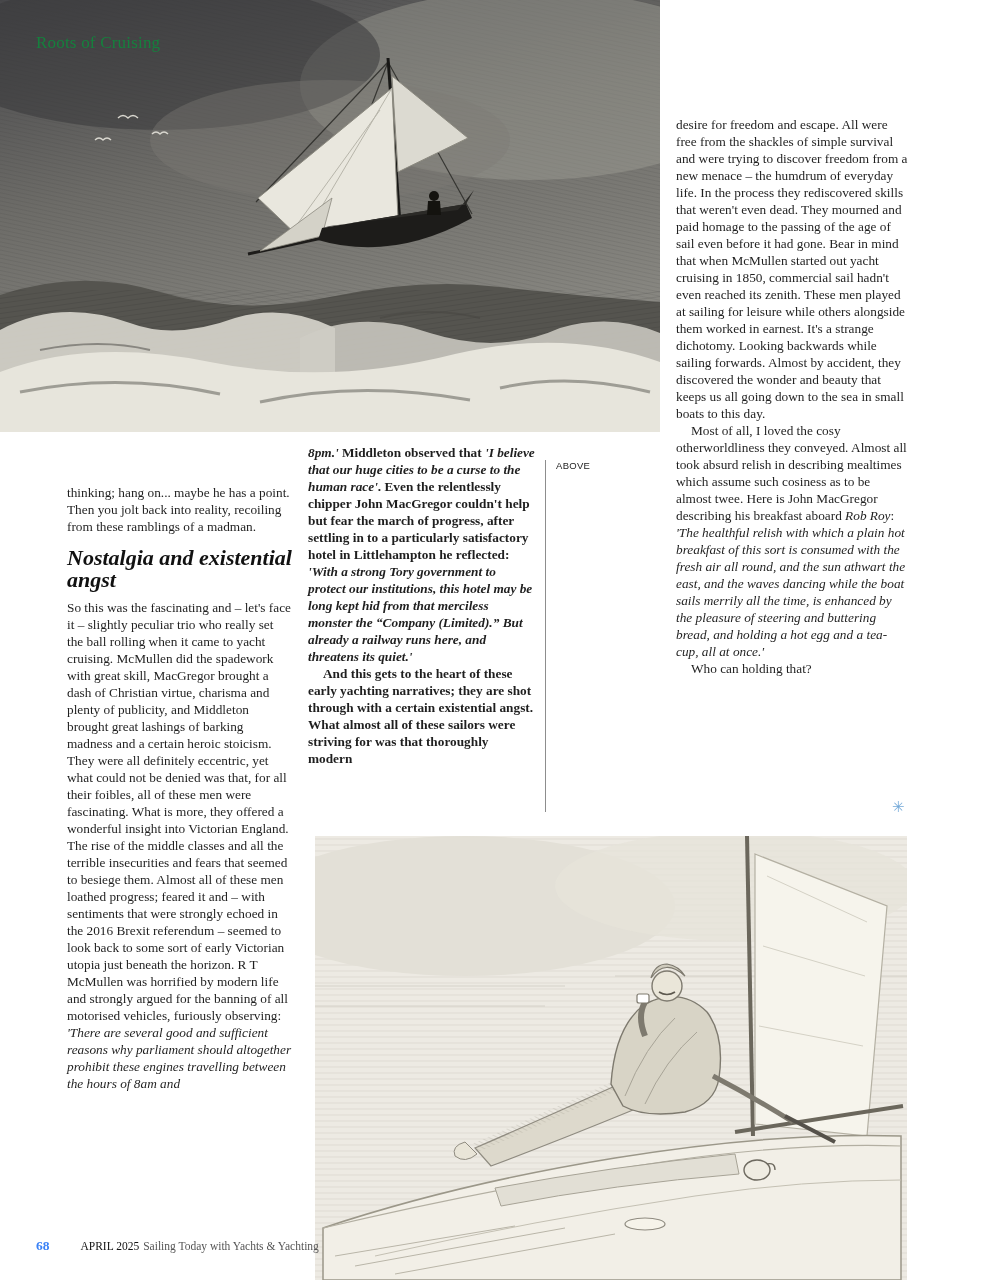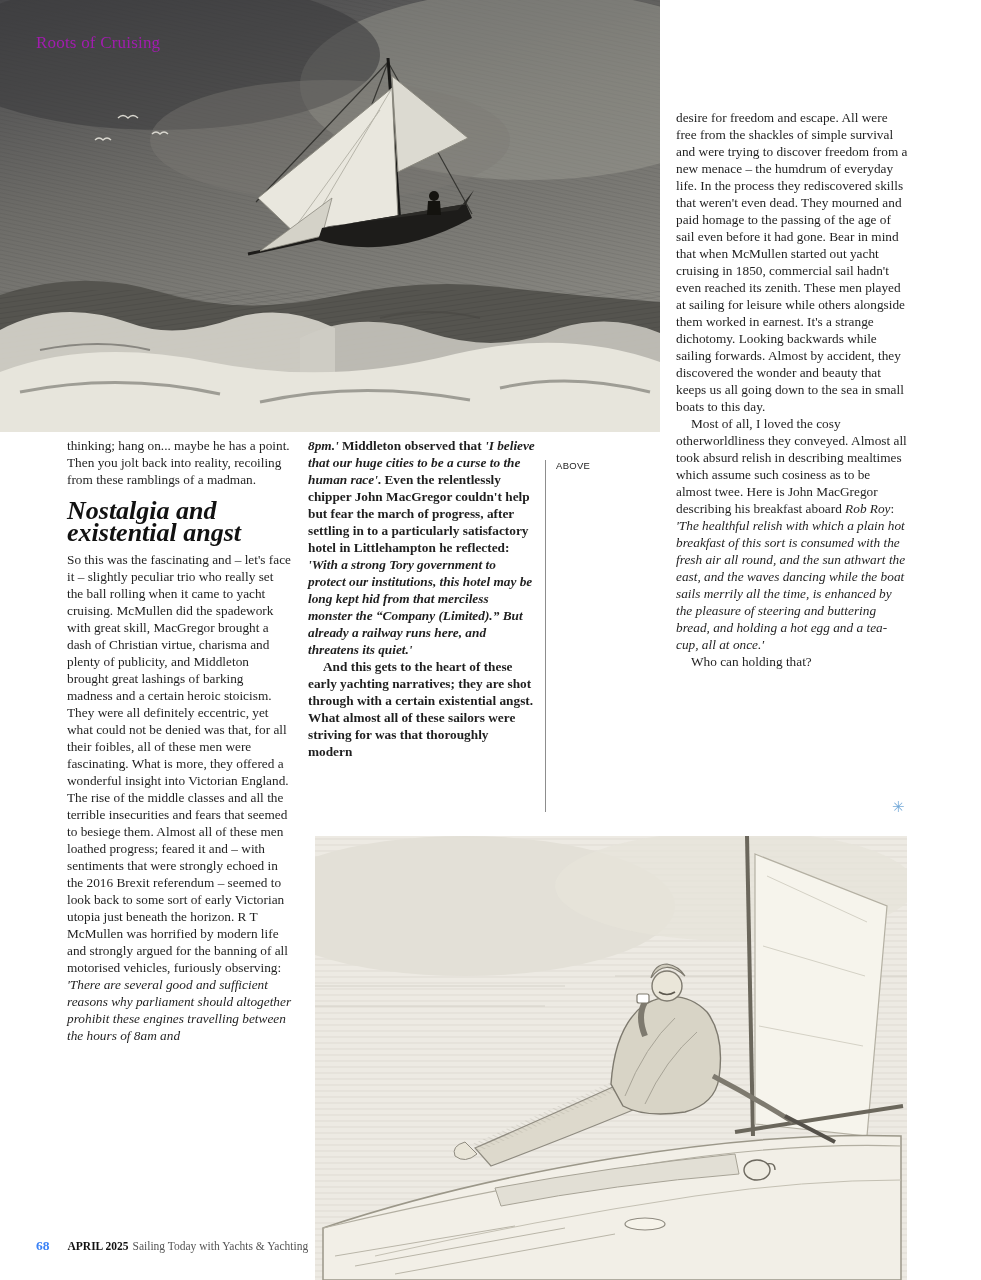--- a/index.html
+++ b/index.html
@@ -16,45 +16,45 @@
   
   .top-image {
     position: absolute;
     left: 0; top: 0;
     width: 660px; height: 432px;
   }
   .top-image svg { display: block; width: 100%; height: 100%; }
   .header-title {
     position: absolute;
     left: 36px; top: 33px;
-    color: #a21caf;
+    color: #15803d;
     font-size: 17px;
     letter-spacing: 0.2px;
     z-index: 5;
     font-family: "Liberation Serif", serif;
   }
   
   .col {
     position: absolute;
     font-size: 13.3px;
     line-height: 17px;
     text-align: left;
   }
-  .col-left  { left: 67px;  top: 436px; width: 225px; }
+  .col-left  { left: 67px;  top: 476px; width: 225px; }
   .col-mid   { left: 308px; top: 436px; width: 227px; font-weight: bold; }
   .col-right { left: 676px; top: 108px; width: 232px; }
-  .body-p { margin: 1px 0 0 0; }
+  .body-p { margin: 8px 0 0 0; }
   .body-p + .body-p { margin-top: 0; }
   .body-p.indent { text-indent: 15px; }
   .it { font-style: italic; }
   .col-heading {
     font-family: "Liberation Serif", serif;
     font-style: italic;
     font-weight: bold;
-    font-size: 26px;
+    font-size: 22px;
     line-height: 22px;
     color: #111;
     margin: 12px 0 7px 0;
   }
   
   .rule-vert {
     position: absolute;
     left: 545px; top: 460px;
     width: 1px; height: 352px;
     background: #8d8d8d;
@@ -104,23 +104,24 @@
     font-family: "Liberation Serif", serif;
     white-space: nowrap;
   }
   .footer .pageno {
     font-weight: bold;
     font-size: 13.5px;
     color: #3b82f6;
     margin-right: 18px;
   }
   .footer .issue {
-    font-weight: bold;
+    font-weight: normal;
     color: #111;
     margin-right: 4px;
+    margin-left: 13px;
   }
   .footer .mag { color: #555; }
 </style>
 </head>
 <body>
 
 <div id="page">
 
   <div class="top-image">
     <svg viewBox="0 0 660 432" preserveAspectRatio="none" aria-hidden="true">

